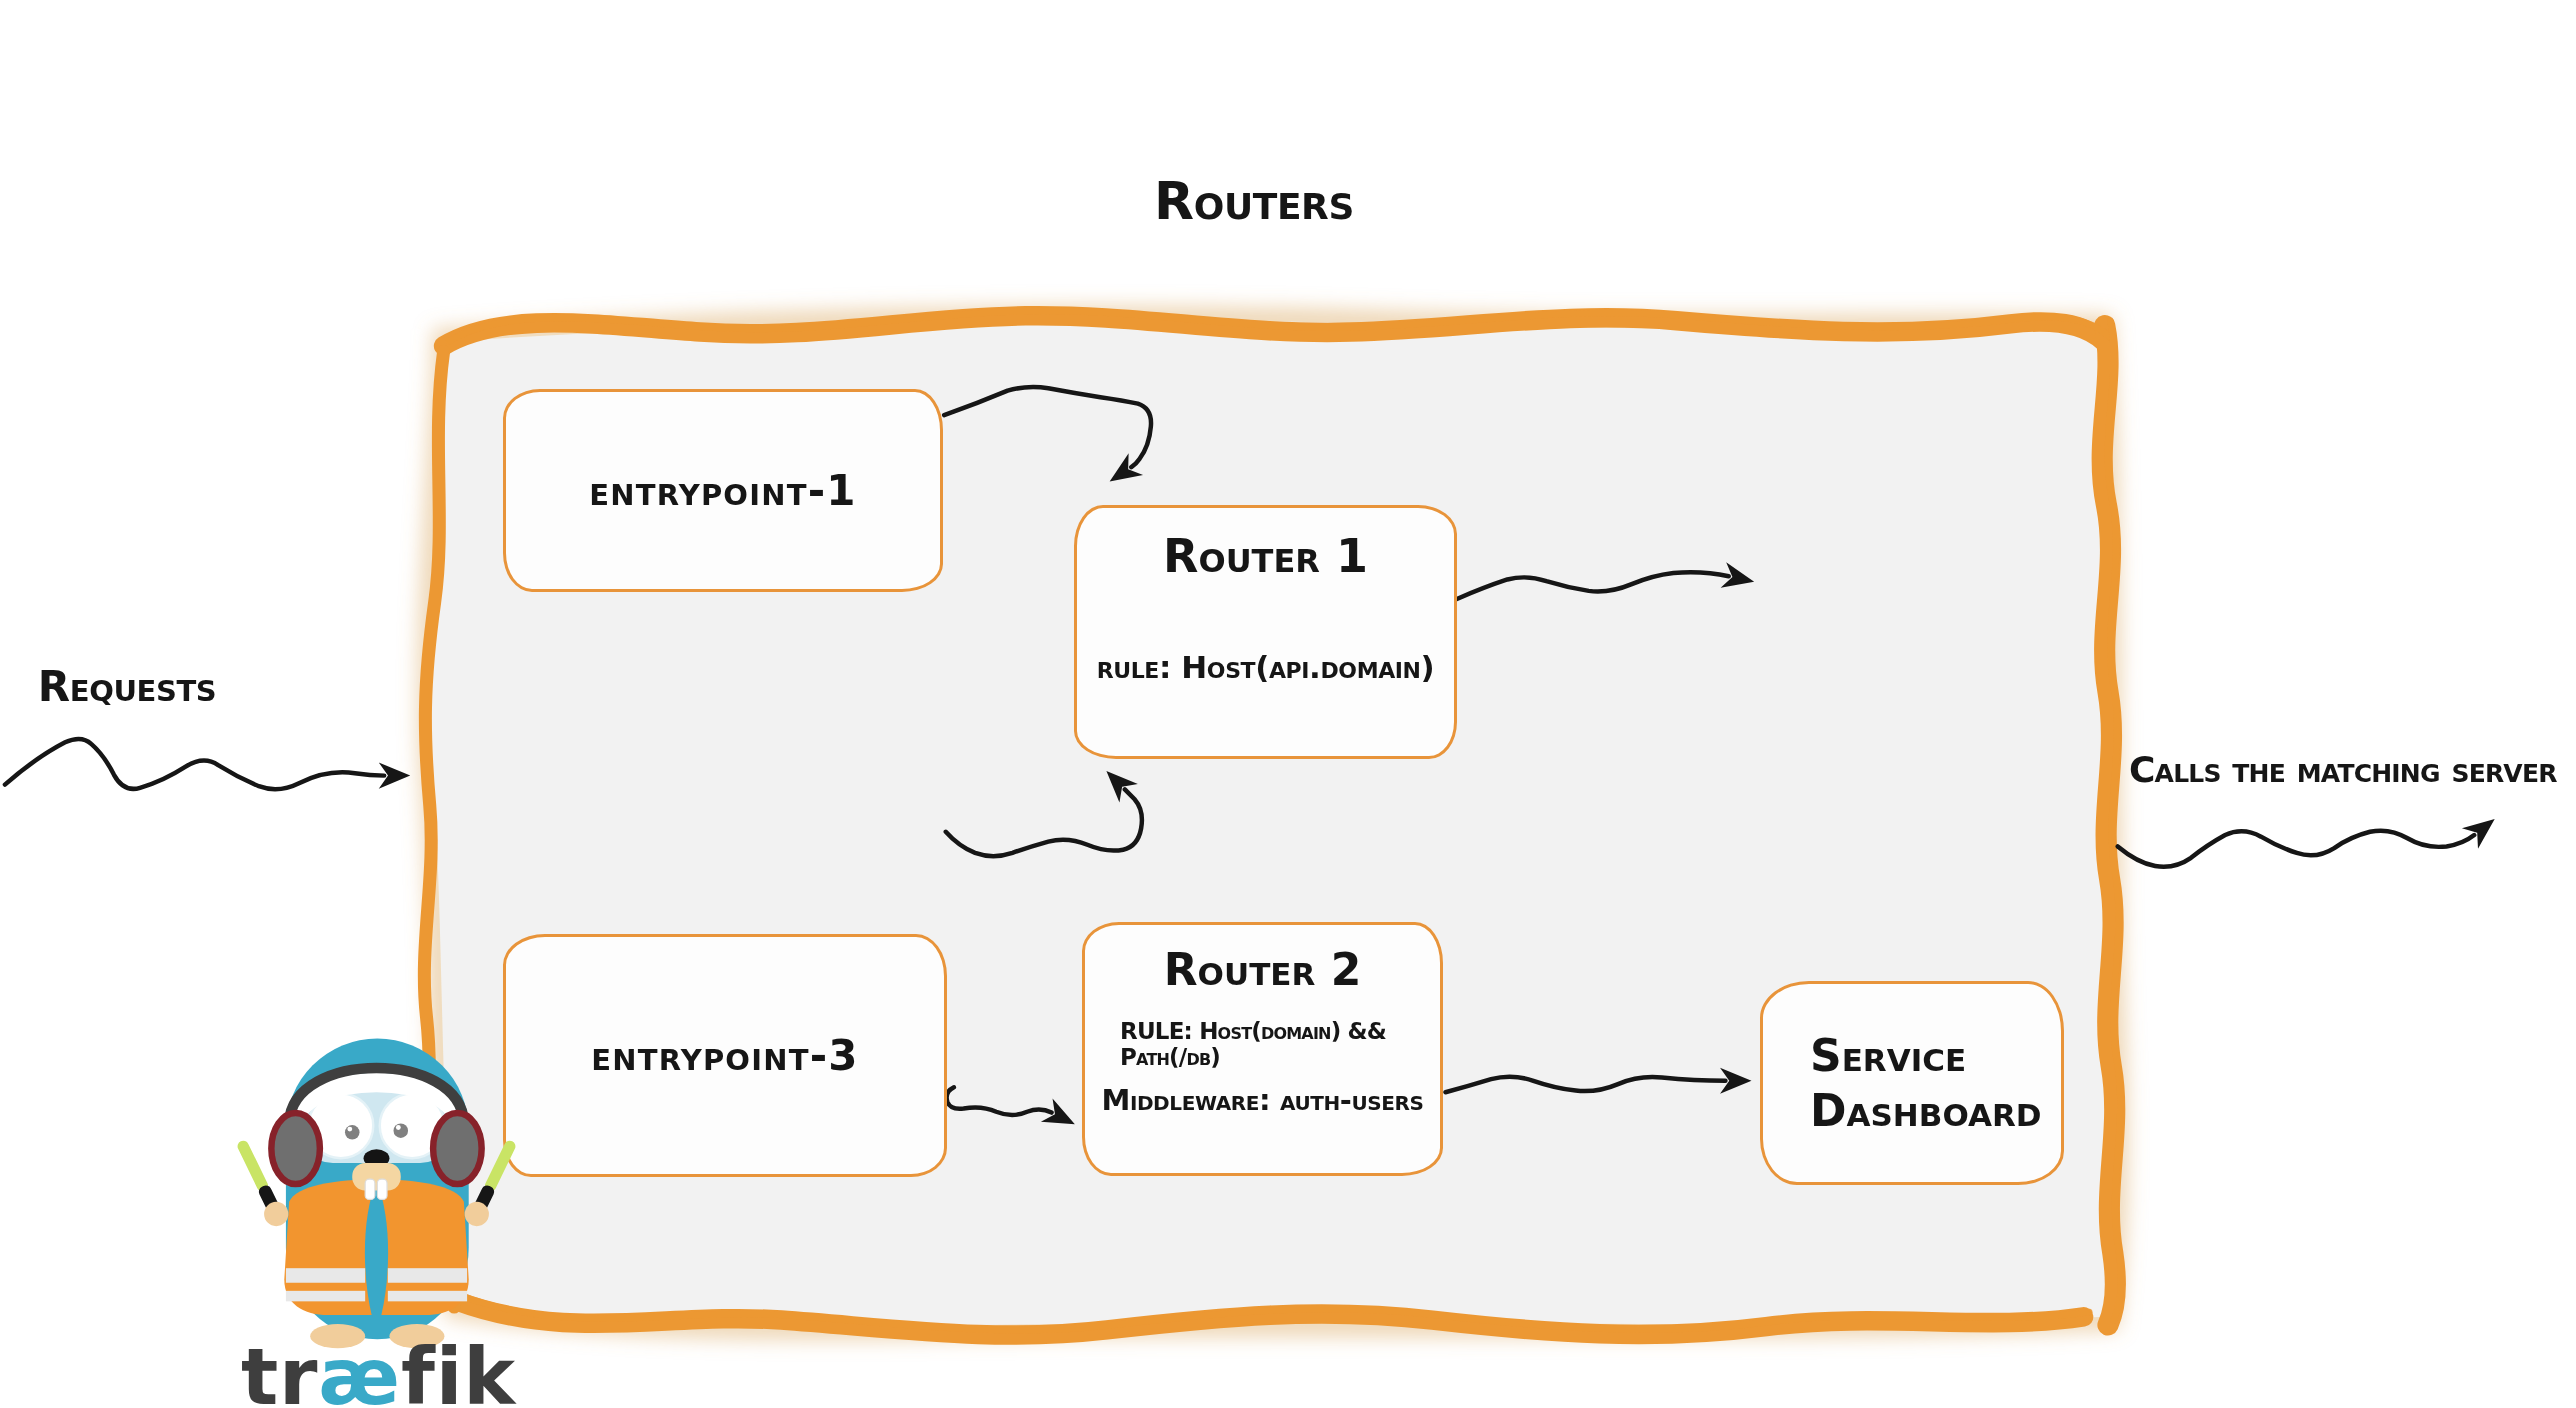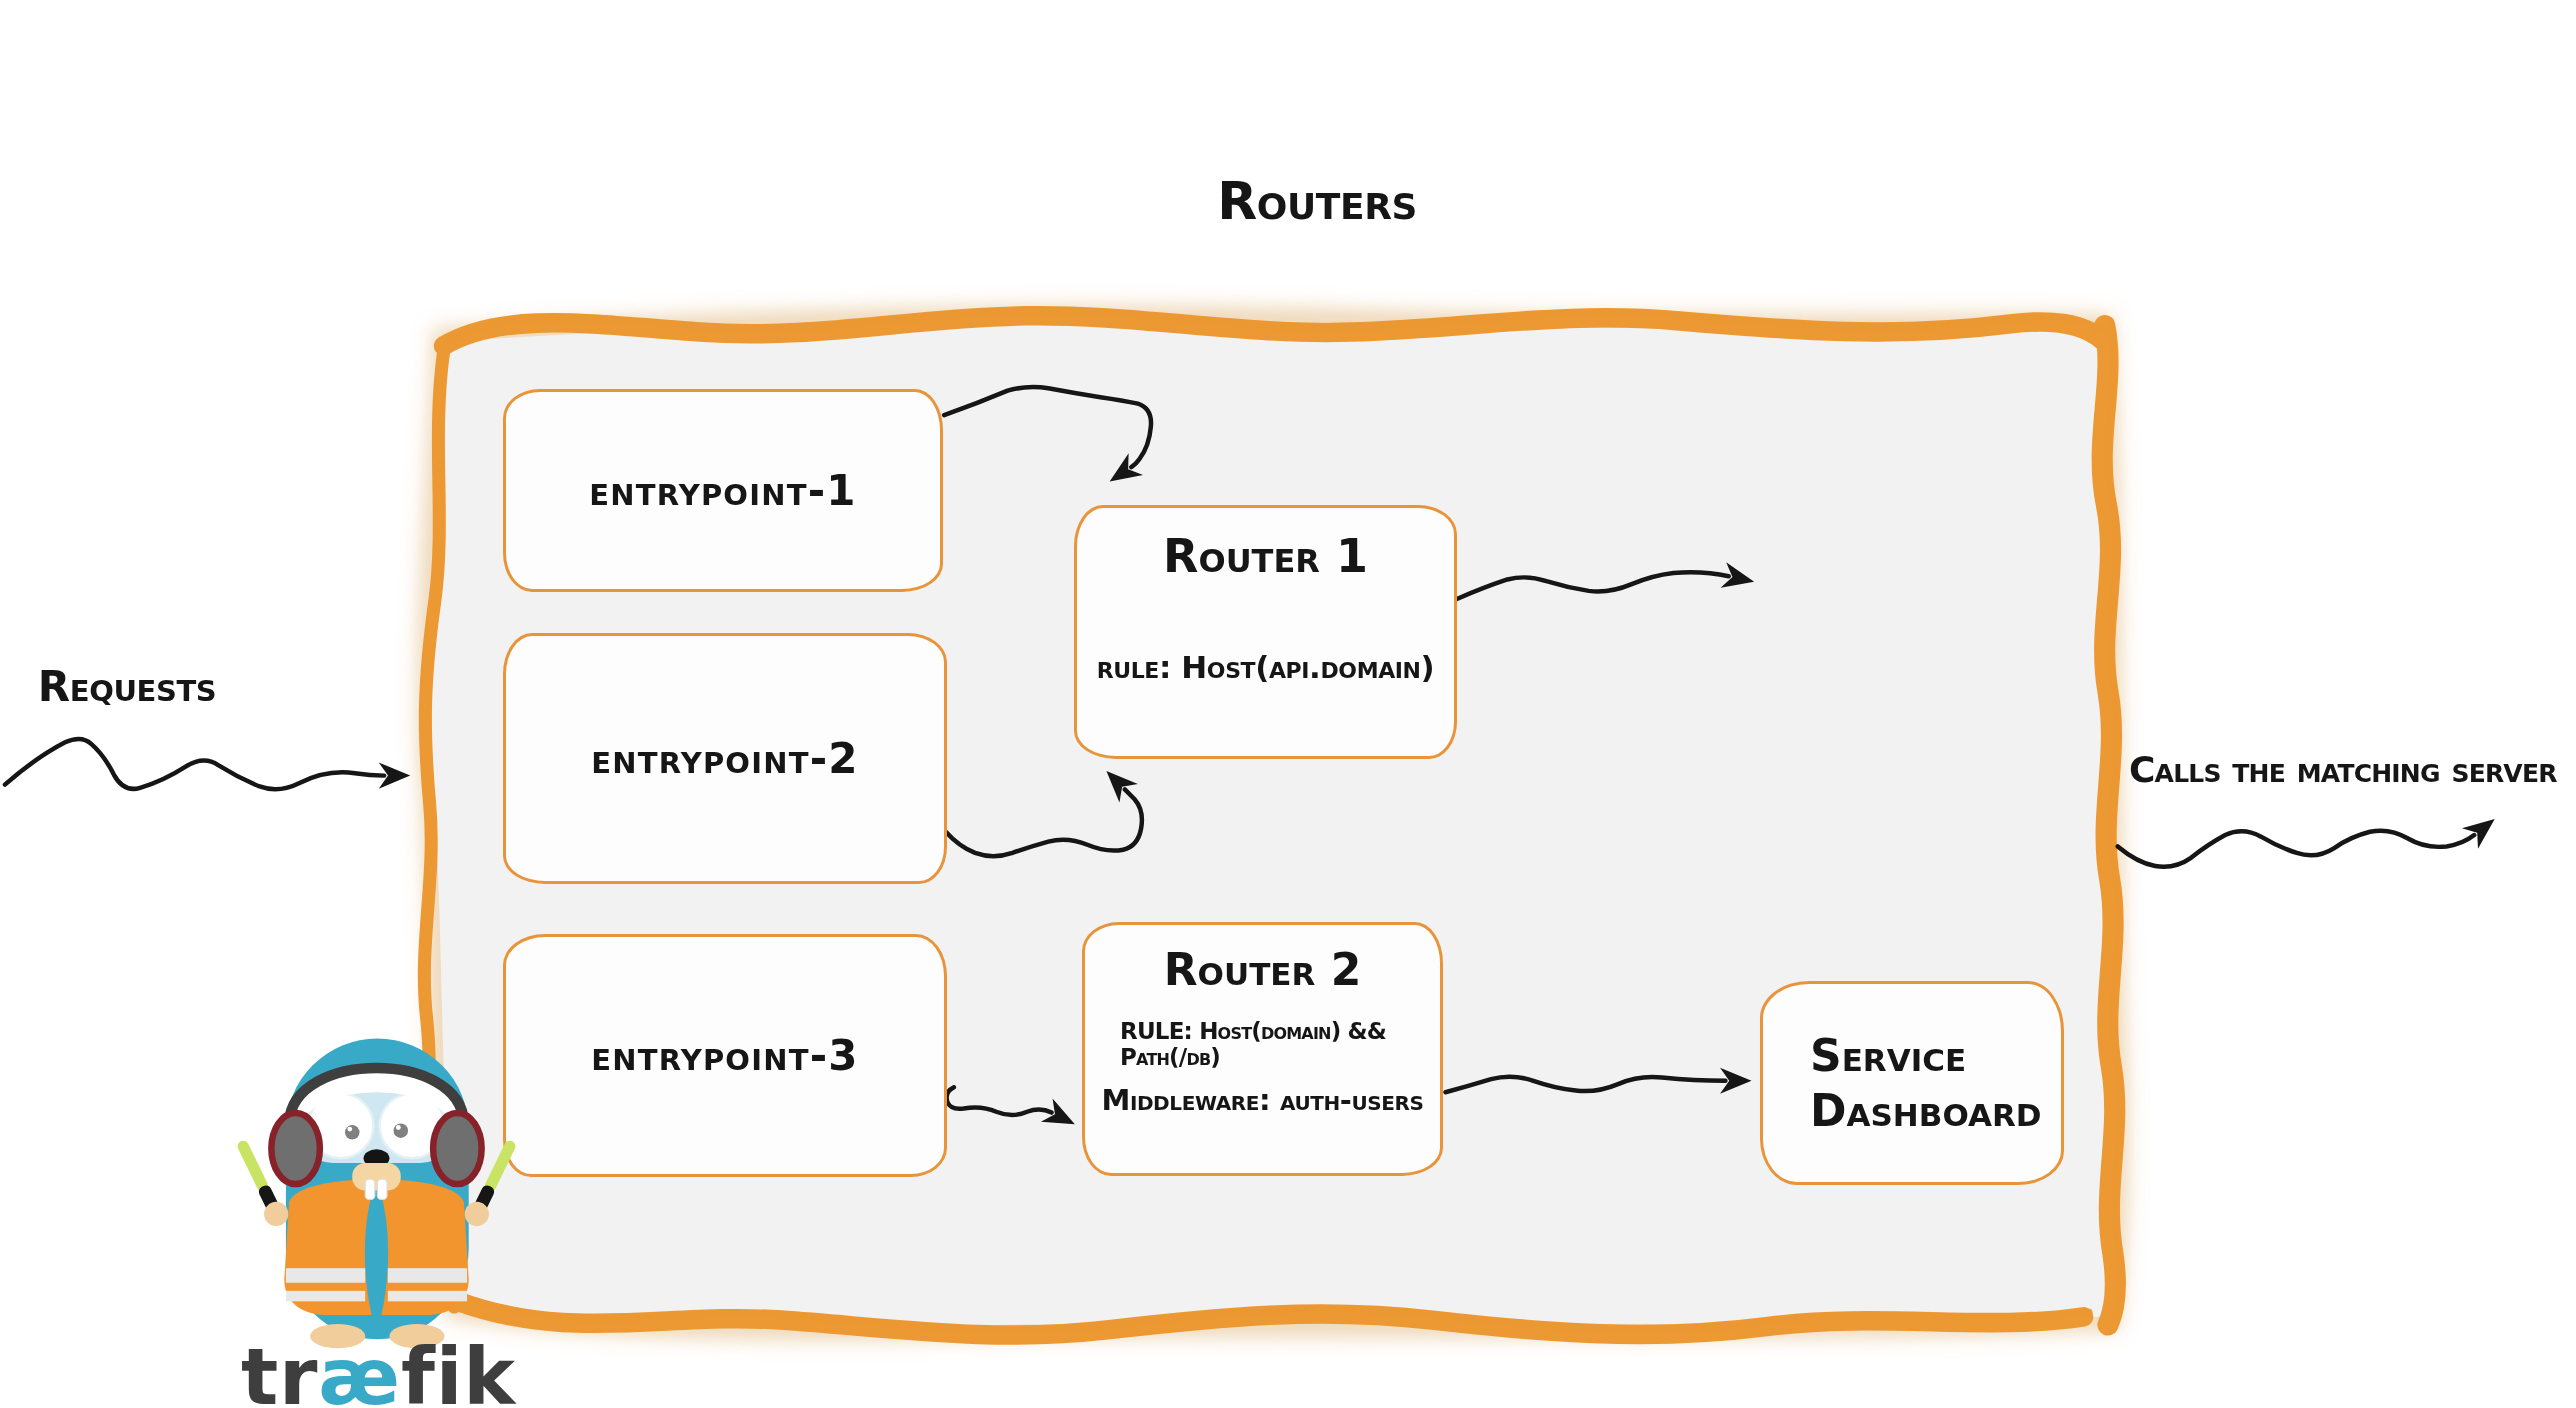--- a/index.html
+++ b/index.html
@@ -8,21 +8,21 @@
     font-family:"DejaVu Sans", sans-serif; color:#161616; background:#ffffff;
   }
   .layer { position:absolute; left:0; top:0; width:2576px; height:1408px; }
 
   
   .hand {
     position:absolute; font-variant:small-caps; color:#161616;
     letter-spacing:-0.4px; white-space:nowrap; line-height:1.1;
   }
 
-  .diagram-title { left:1091px; top:173px; width:326px; text-align:right; font-size:52px; font-weight:600; }
+  .diagram-title { left:1091px; top:173px; width:326px; text-align:center; font-size:52px; font-weight:600; }
   .requests-label { left:9.8px; top:664px; font-size:42px; font-weight:600;margin-left:28px; }
   .calls-label { left:2129px; top:750px; font-size:36px; font-weight:600; letter-spacing:-0.8px; }
 
   
   .box {
     position:absolute; background:#FDFDFD;
     border:3.3px solid #E8943A;
     display:flex; align-items:center; justify-content:center;
     flex-direction:column; box-sizing:border-box;
   }
@@ -131,23 +131,20 @@
     </g>
   </svg>
 
   <div class="hand diagram-title">Routers</div>
   <div class="hand requests-label">Requests</div>
   <div class="hand calls-label">Calls the matching server</div>
 
   <div class="box rad-a ep-1">
     <span class="ep-label">entrypoint-1</span>
   </div>
-  <div class="box rad-b ep-2">
-    <span class="ep-label">entrypoint-2</span>
-  </div>
   <div class="box rad-c ep-3">
     <span class="ep-label">entrypoint-3</span>
   </div>
 
   <div class="box rad-b rt-1">
     <span class="rt-title">Router 1</span>
     <span class="rt-rule">rule: Host(api.domain)</span>
   </div>
   <div class="box rad-a rt-2">
     <span class="rt-title">Router 2</span>

